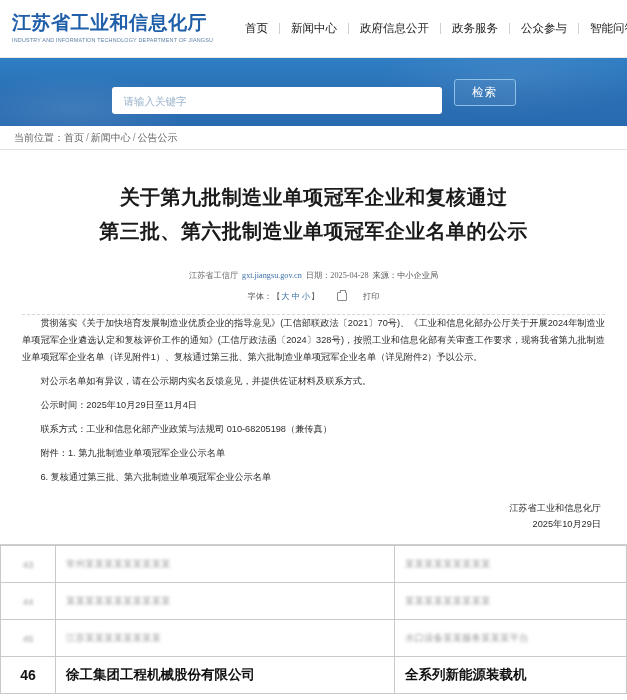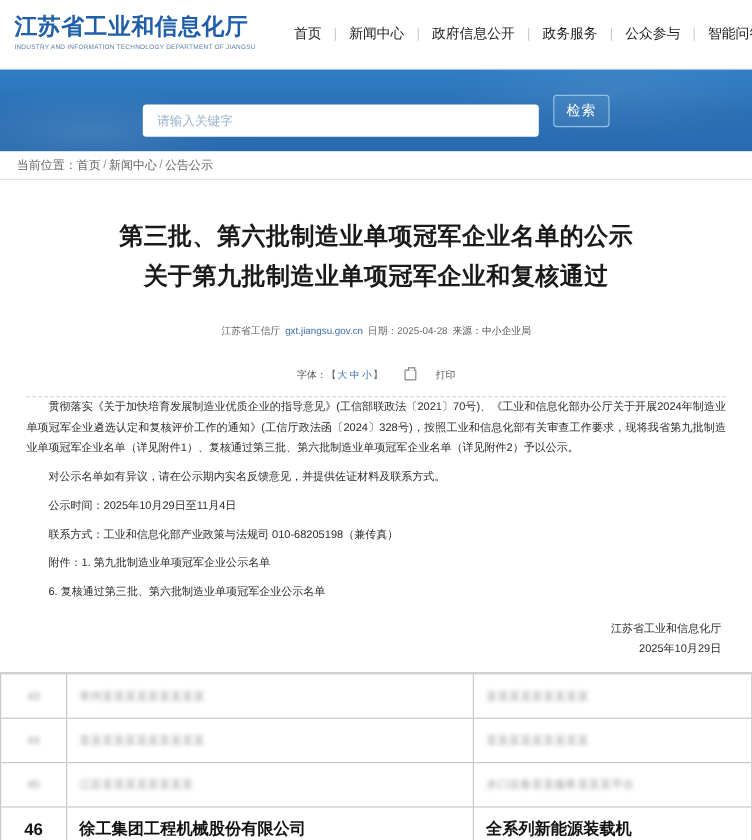--- a/index.html
+++ b/index.html
@@ -105,21 +105,21 @@
     background: #ffffff;
     font-size: 10.5px;
     color: #333;
     padding: 0 12px;
     box-sizing: border-box;
     outline: none;
     margin-top: 17px;
   }
   .search-input::placeholder { color: #9bb3cb; }
   .search-btn {
-    width: 47px;
+    width: 62px;
     height: 27px;
     border: 1px solid #8fc0e8;
     border-radius: 3px;
     background: rgba(255,255,255,0.06);
     color: #ffffff;
     font-size: 11.5px;
     font-family: "Liberation Sans", sans-serif;
     cursor: pointer;
     letter-spacing: 1px;
   }
@@ -155,25 +155,26 @@
   }
   .meta-line {
     margin-top: 22px;
     text-align: center;
     font-size: 8.2px;
     color: #666;
     display: flex;
     justify-content: center;
     align-items: center;
     gap: 4px;
+    font-family: Liberation Serif, serif;
   }
   .meta-line .src { color: #555; }
   .meta-line .link { color: #3a6fa8; }
   .tool-line {
-    margin-top: 26px;
+    margin-top: 10px;
     text-align: center;
     font-size: 8.2px;
     color: #666;
     display: flex;
     justify-content: center;
     align-items: center;
     gap: 18px;
   }
   .tool-line .fs-label { color: #555; }
   .fs-opt { color: #3a6fa8; margin: 0 1px; cursor: pointer; }
@@ -303,22 +304,22 @@
     <span>当前位置：</span>
     <span>首页</span>
     <span class="crumb-sep">/</span>
     <span>新闻中心</span>
     <span class="crumb-sep">/</span>
     <span>公告公示</span>
   </div>
 
   <div class="article">
     <div class="article-title">
+      <div>关于第九批制造业单项冠军企业和复核通过</div>
       <div>第三批、第六批制造业单项冠军企业名单的公示</div>
-      <div>关于第九批制造业单项冠军企业和复核通过</div>
     </div>
 
     <div class="meta-line">
       <span>江苏省工信厅</span>
       <span class="link">gxt.jiangsu.gov.cn</span>
       <span>日期：2025-04-28</span>
       <span class="src">来源：中小企业局</span>
     </div>
 
     <div class="tool-line">

